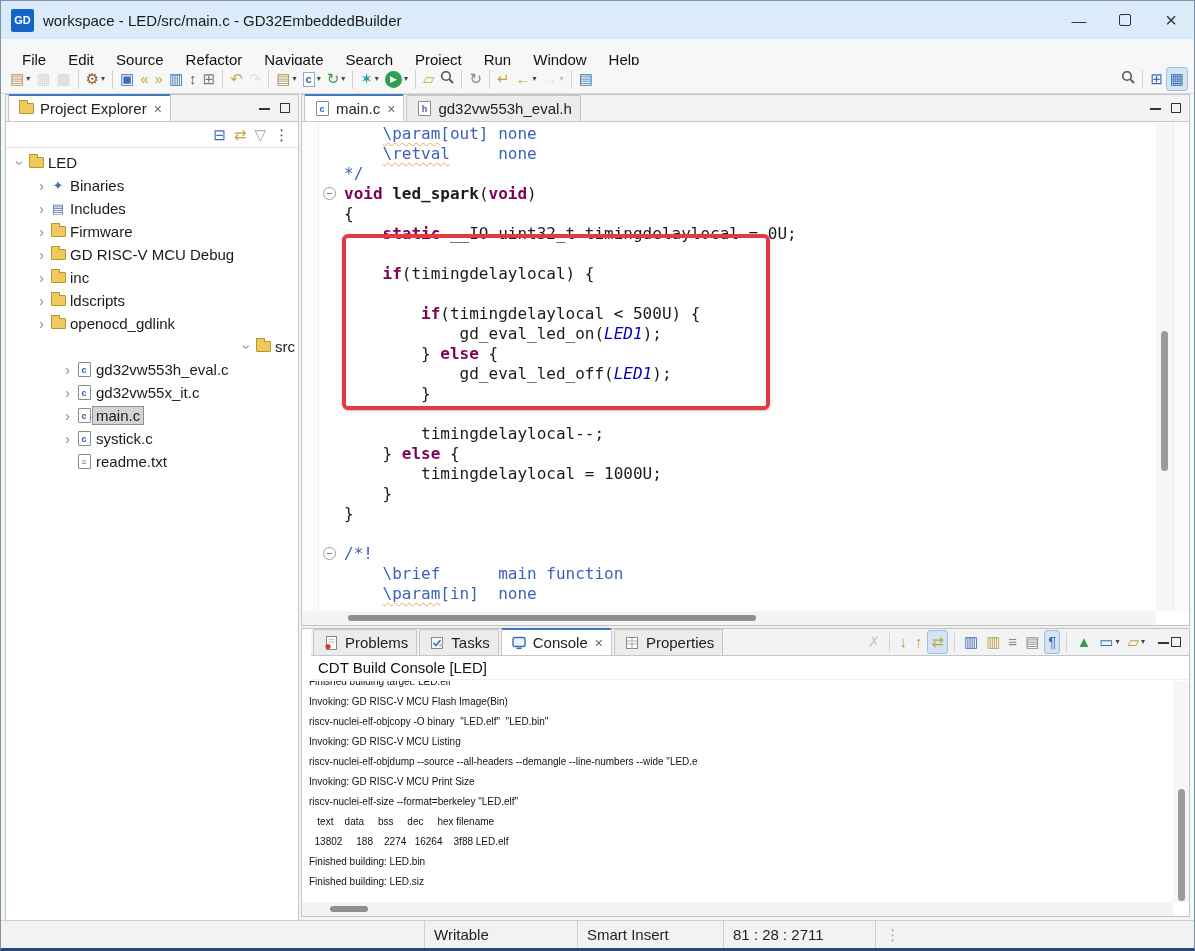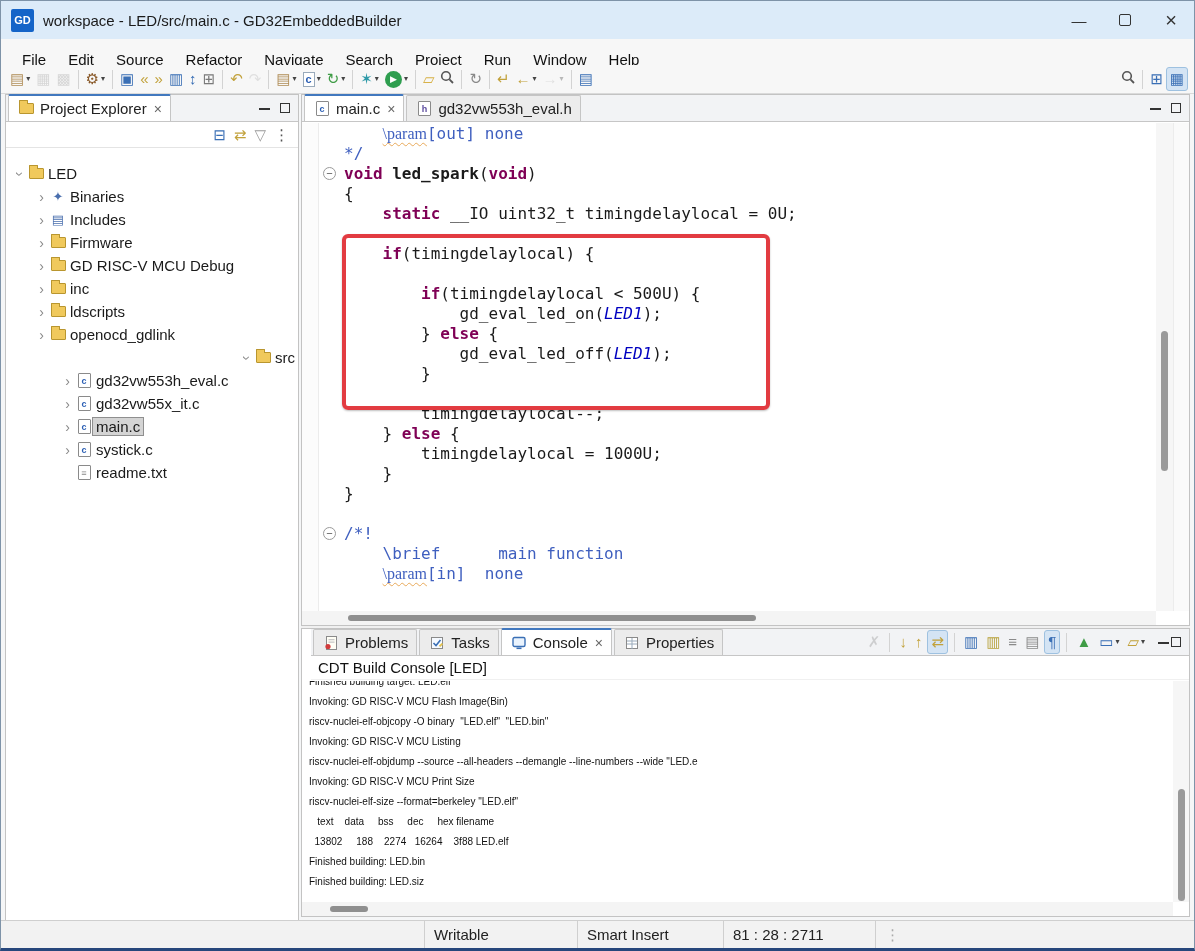--- a/index.html
+++ b/index.html
@@ -84,21 +84,21 @@
            font-size:16px; }
   .ecode:before { content:''; position:absolute; left:0; top:0; bottom:0; width:16px;
                   background:#fcfcfc; border-right:1px solid #ececec; }
   .cline { height:20px; line-height:20px; white-space:pre; position:relative; color:#1a1a1a; }
   .fold { position:absolute; left:-21px; top:3px; width:13px; height:13px; border:1px solid #9a9a9a;
           border-radius:50%; background:#fff; color:#555; font-size:11px; line-height:11px;
           text-align:center; font-family:"Liberation Sans",sans-serif; }
   .tok-k { color:var(--c-keyword); font-weight:bold; }
   .tok-d { color:var(--c-doc); }
   .tok-w { color:var(--c-doc); text-decoration:underline; text-decoration-style:wavy;
-           text-decoration-color:var(--c-squiggle); text-decoration-thickness:1px; text-underline-offset:3px;font-family:Liberation Serif, serif; }
+           text-decoration-color:var(--c-squiggle); text-decoration-thickness:1px; text-underline-offset:3px; }
   .tok-m { color:var(--c-macro); font-style:italic; }
   .tok-f { font-weight:bold; }
   .annotation-box { position:absolute; left:40px; top:139px; width:428px; height:176px;
                     border:4px solid var(--c-annotation); border-radius:6px; box-shadow:0 1px 2px rgba(0,0,0,.25);
                     pointer-events:none; }
   .vscroll { position:absolute; top:28px; right:16px; width:17px; bottom:14px; background:#f6f6f6; }
   .vthumb { position:absolute; left:5px; width:7px; border-radius:4px; background:#9a9a9a; }
   .overview { position:absolute; top:28px; right:0; width:16px; bottom:14px; background:#fafafa;
               border-left:1px solid #ececec; }
   .hscroll { position:absolute; left:0; right:33px; bottom:0; height:14px; background:#f4f4f4; }
@@ -291,21 +291,21 @@
           <span style="color: rgb(194, 162, 60);">⇄</span>
         </span>
         <span class="tbtn">
           <span style="color: rgb(154, 154, 154);">▽</span>
         </span>
         <span class="tbtn">
           <span style="color: rgb(85, 85, 85);">⋮</span>
         </span>
       </div>
     <div class="tree" id="tree">
-        <div class="trow" style="padding-left: 6px; margin-top: 11px;">
+        <div class="trow" style="padding-left: 6px;">
           <span class="chev open">›</span>
           <span class="ticon">
             <span class="folder"></span>
           </span>
           <span class="lbl">LED</span>
         </div>
         <div class="trow" style="padding-left: 28px;">
           <span class="chev">›</span>
           <span class="ticon">
             <span class="glyph-icon" style="color: rgb(74, 111, 174);">✦</span>
@@ -418,20 +418,21 @@
           <span class="mm mini">
             <span></span>
           </span>
           <span class="mm maxi">
             <span></span>
           </span>
         </div>
       </div>
     <div class="ecode" id="ecode">
         <div class="cline"><span class="tok-p">    </span><span class="tok-w">\param</span><span class="tok-d">[out] none</span></div>
+        <div class="cline"><span class="tok-p">    </span><span class="tok-w">\retval</span><span class="tok-d">     none</span></div>
         <div class="cline"><span class="tok-d">*/</span></div>
         <div class="cline"><span class="fold">−</span><span class="tok-k">void</span><span class="tok-p"> </span><span class="tok-f">led_spark</span><span class="tok-p">(</span><span class="tok-k">void</span><span class="tok-p">)</span></div>
         <div class="cline"><span class="tok-p">{</span></div>
         <div class="cline"><span class="tok-p">    </span><span class="tok-k">static</span><span class="tok-p"> __IO uint32_t timingdelaylocal = 0U;</span></div>
         <div class="cline">&nbsp;</div>
         <div class="cline"><span class="tok-p">    </span><span class="tok-k">if</span><span class="tok-p">(timingdelaylocal) {</span></div>
         <div class="cline">&nbsp;</div>
         <div class="cline"><span class="tok-p">        </span><span class="tok-k">if</span><span class="tok-p">(timingdelaylocal &lt; 500U) {</span></div>
         <div class="cline"><span class="tok-p">            gd_eval_led_on(</span><span class="tok-m">LED1</span><span class="tok-p">);</span></div>
         <div class="cline"><span class="tok-p">        } </span><span class="tok-k">else</span><span class="tok-p"> {</span></div>

